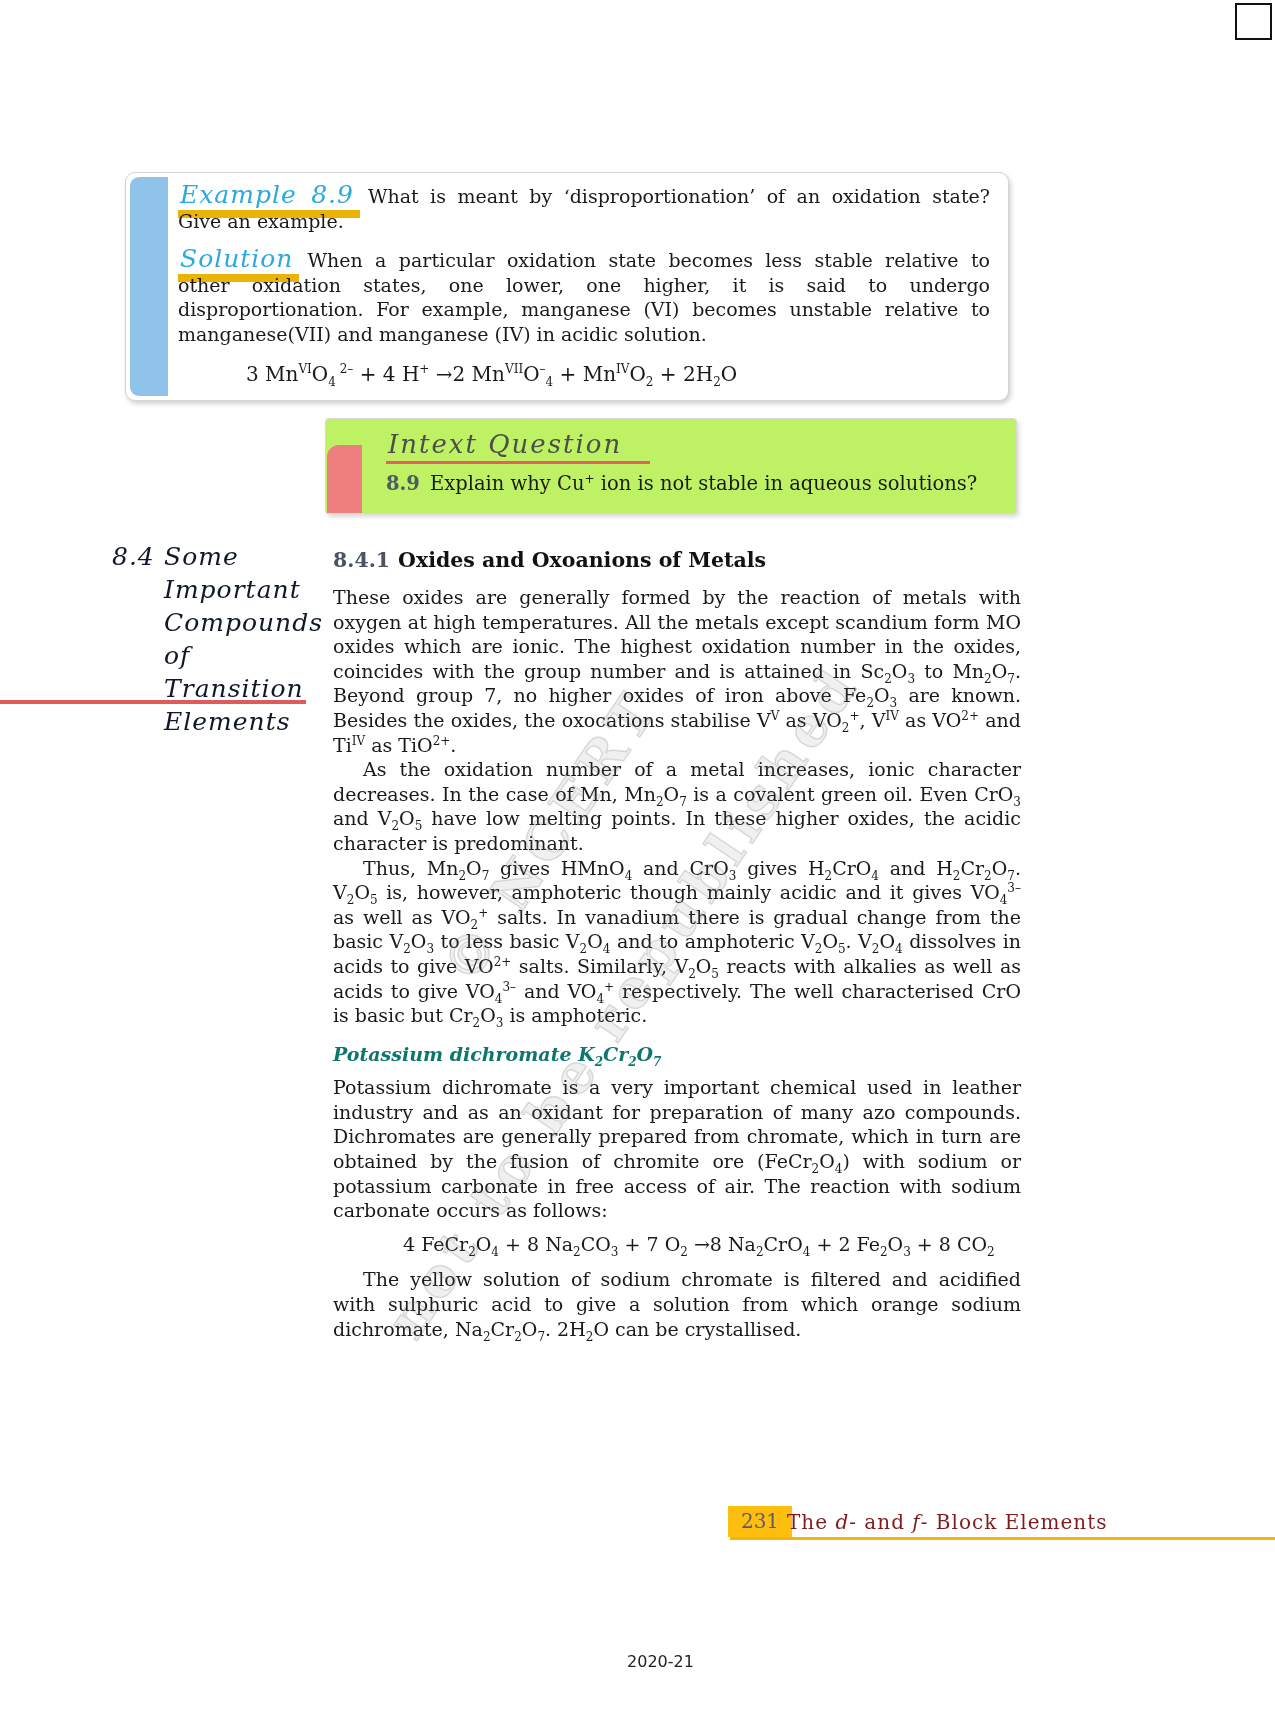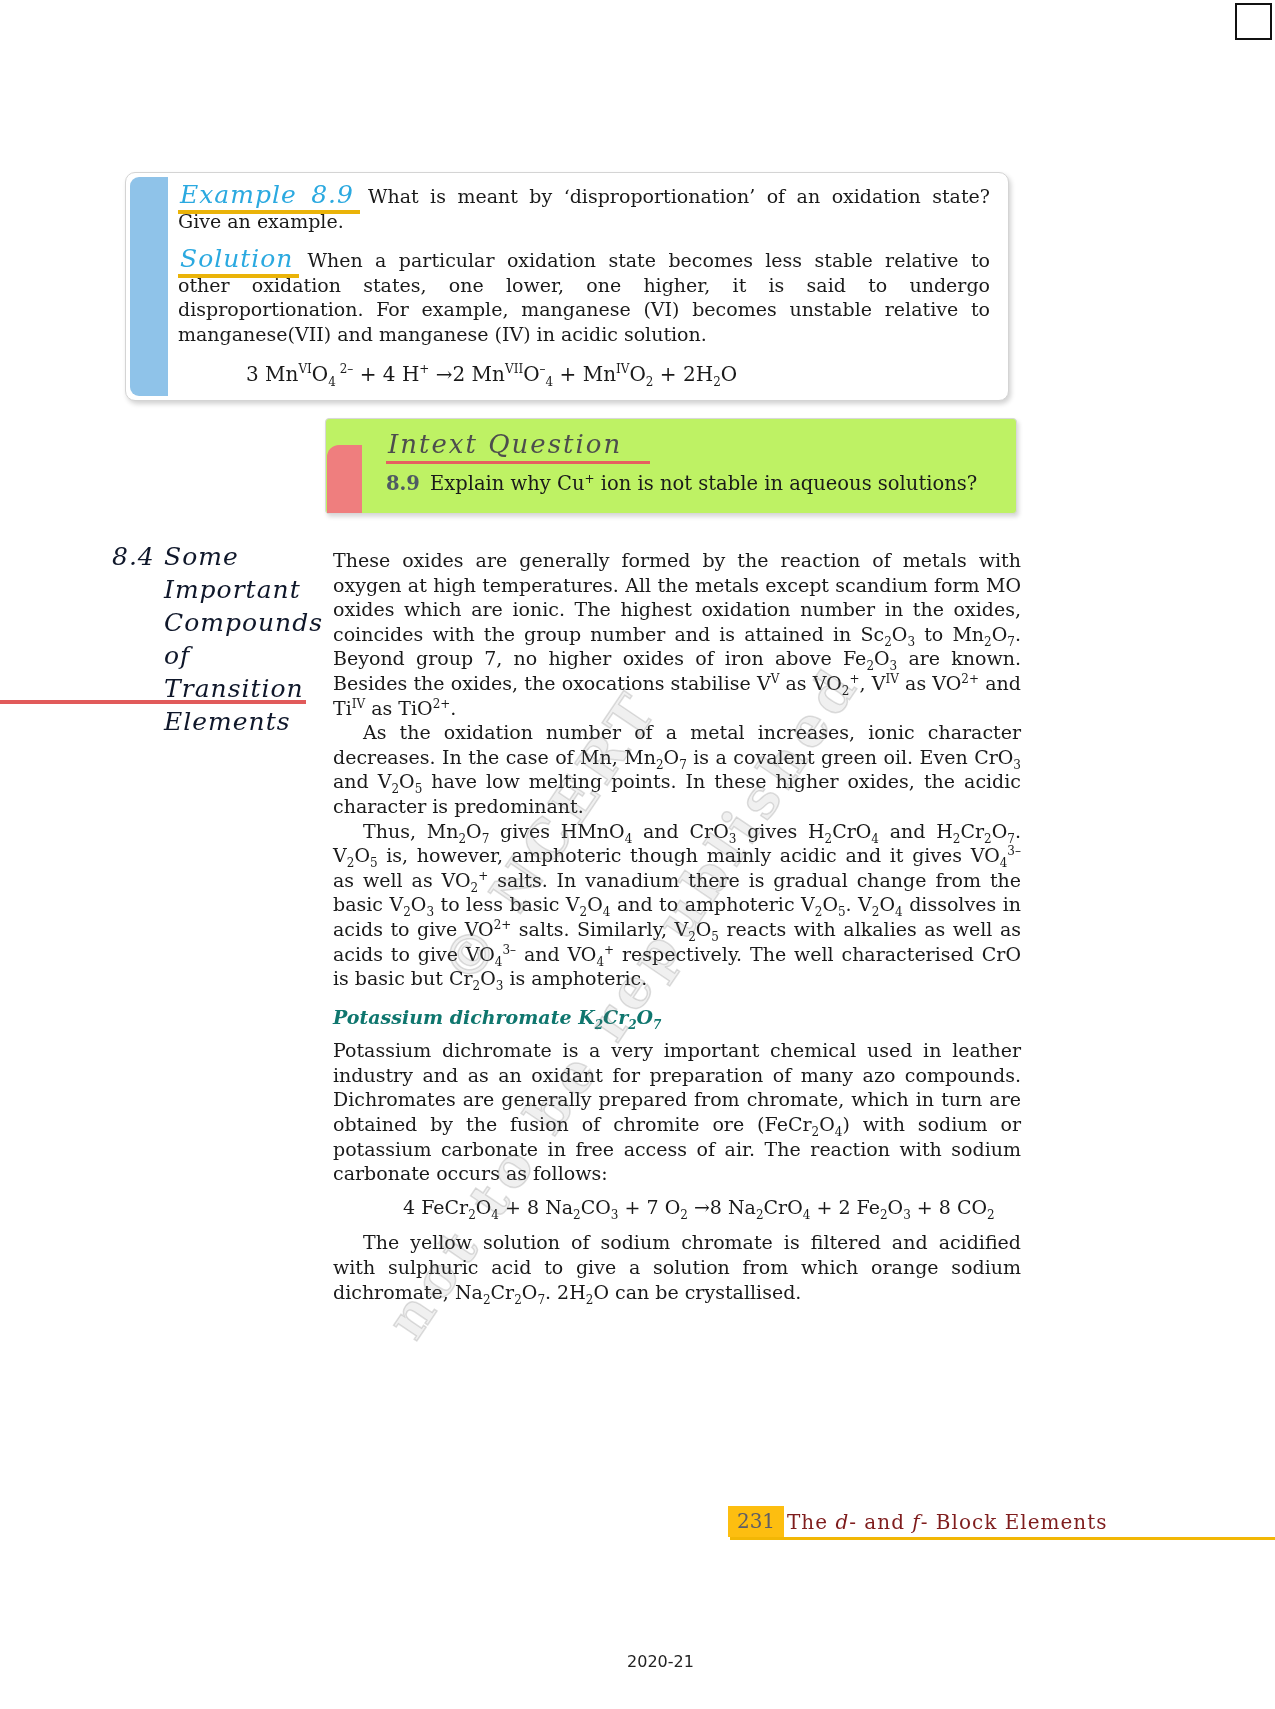--- a/index.html
+++ b/index.html
@@ -18,21 +18,21 @@
     background:#fff; border:1px solid #d4d4d4; border-radius:10px;
     box-shadow:2px 3px 5px rgba(0,0,0,0.18);
   }
   .example-bar {
     position:absolute; left:4px; top:4px; bottom:4px; width:38px;
     background:#8FC3E9; border-radius:9px 0 0 9px;
   }
   .example-content { position:relative; margin:10px 18px 14px 52px; }
   .script-label {
     font-style:italic; color:#2BA9E0; font-size:25px;
-    border-bottom:4px solid #eab308; padding:0 6px 1px 2px; margin-right:8px;
+    border-bottom:8px solid #eab308; padding:0 6px 1px 2px; margin-right:8px;
     letter-spacing:1px;
   }
   .ex-par { font-size:19px; line-height:24.5px; text-align:justify; margin:0 0 14px 0; }
   .ex-equation { font-size:20px; margin:16px 0 6px 68px; }
   sup { font-size:12px; vertical-align:super; line-height:0; }
   sub { font-size:12px; vertical-align:sub; line-height:0; }
   
   .intext-box {
     position:absolute; left:325px; top:418px; width:690px; height:94px;
     background:#bef264; border:1px solid #d8d8d8; border-radius:4px;
@@ -78,21 +78,21 @@
     position:absolute; white-space:nowrap; pointer-events:none; z-index:5;
     font-size:54px; letter-spacing:7px; font-weight:bold;
     color:rgba(110,110,110,0.10);
     -webkit-text-stroke:1.5px rgba(110,110,110,0.22);
     transform:rotate(-56deg); transform-origin:left center;
   }
   .wm-1 { left:455px; top:945px; }
   .wm-2 { left:400px; top:1300px; }
   
   .footer-num-box {
-    position:absolute; left:728px; top:1506px; width:56px; height:31px;
+    position:absolute; left:728px; top:1506px; width:64px; height:31px;
     background:#FDBE10; text-align:center;
   }
   .footer-num { font-size:20px; color:#5d5d66; line-height:31px; }
   .footer-title {
     position:absolute; left:787px; top:1510px; font-size:20px; color:#7f1d1d;
     letter-spacing:1px;
   }
   .footer-rule {
     position:absolute; left:730px; top:1537px; right:0; height:3px; background:#F2B705;
   }
@@ -129,20 +129,23 @@
       <span>Some</span>
     </div>
     <div class="sh-line">Important</div>
     <div class="sh-line">Compounds of</div>
     <div class="sh-line">Transition</div>
     <div class="sh-line">Elements</div>
   </div>
   <div class="red-rule"></div>
 
   <div class="main-col">
+    <div class="section-heading">
+      <span class="section-num">8.4.1</span><span class="section-title">Oxides and Oxoanions of Metals</span>
+    </div>
     <p>These oxides are generally formed by the reaction of metals with oxygen at high temperatures. All the metals except scandium form MO oxides which are ionic. The highest oxidation number in the oxides, coincides with the group number and is attained in Sc<sub>2</sub>O<sub>3</sub> to Mn<sub>2</sub>O<sub>7</sub>. Beyond group 7, no higher oxides of iron above Fe<sub>2</sub>O<sub>3</sub> are known. Besides the oxides, the oxocations stabilise V<sup>V</sup> as VO<sub>2</sub><sup>+</sup>, V<sup>IV</sup> as VO<sup>2+</sup> and Ti<sup>IV</sup> as TiO<sup>2+</sup>.</p>
     <p class="indent">As the oxidation number of a metal increases, ionic character decreases. In the case of Mn, Mn<sub>2</sub>O<sub>7</sub> is a covalent green oil. Even CrO<sub>3</sub> and V<sub>2</sub>O<sub>5</sub> have low melting points. In these higher oxides, the acidic character is predominant.</p>
     <p class="indent">Thus, Mn<sub>2</sub>O<sub>7</sub> gives HMnO<sub>4</sub> and CrO<sub>3</sub> gives H<sub>2</sub>CrO<sub>4</sub> and H<sub>2</sub>Cr<sub>2</sub>O<sub>7</sub>. V<sub>2</sub>O<sub>5</sub> is, however, amphoteric though mainly acidic and it gives VO<sub>4</sub><sup>3–</sup> as well as VO<sub>2</sub><sup>+</sup> salts. In vanadium there is gradual change from the basic V<sub>2</sub>O<sub>3</sub> to less basic V<sub>2</sub>O<sub>4</sub> and to amphoteric V<sub>2</sub>O<sub>5</sub>. V<sub>2</sub>O<sub>4</sub> dissolves in acids to give VO<sup>2+</sup> salts. Similarly, V<sub>2</sub>O<sub>5</sub> reacts with alkalies as well as acids to give VO<sub>4</sub><sup>3–</sup> and VO<sub>4</sub><sup>+</sup> respectively. The well characterised CrO is basic but Cr<sub>2</sub>O<sub>3</sub> is amphoteric.</p>
     <p class="subheading">Potassium dichromate K<sub>2</sub>Cr<sub>2</sub>O<sub>7</sub></p>
     <p>Potassium dichromate is a very important chemical used in leather industry and as an oxidant for preparation of many azo compounds. Dichromates are generally prepared from chromate, which in turn are obtained by the fusion of chromite ore (FeCr<sub>2</sub>O<sub>4</sub>) with sodium or potassium carbonate in free access of air. The reaction with sodium carbonate occurs as follows:</p>
     <p class="equation">4 FeCr<sub>2</sub>O<sub>4</sub> + 8 Na<sub>2</sub>CO<sub>3</sub> + 7 O<sub>2</sub> →8 Na<sub>2</sub>CrO<sub>4</sub> + 2 Fe<sub>2</sub>O<sub>3</sub> + 8 CO<sub>2</sub></p>
     <p class="indent">The yellow solution of sodium chromate is filtered and acidified with sulphuric acid to give a solution from which orange sodium dichromate, Na<sub>2</sub>Cr<sub>2</sub>O<sub>7</sub>. 2H<sub>2</sub>O can be crystallised.</p>
   </div>
 
   <div class="watermark">

